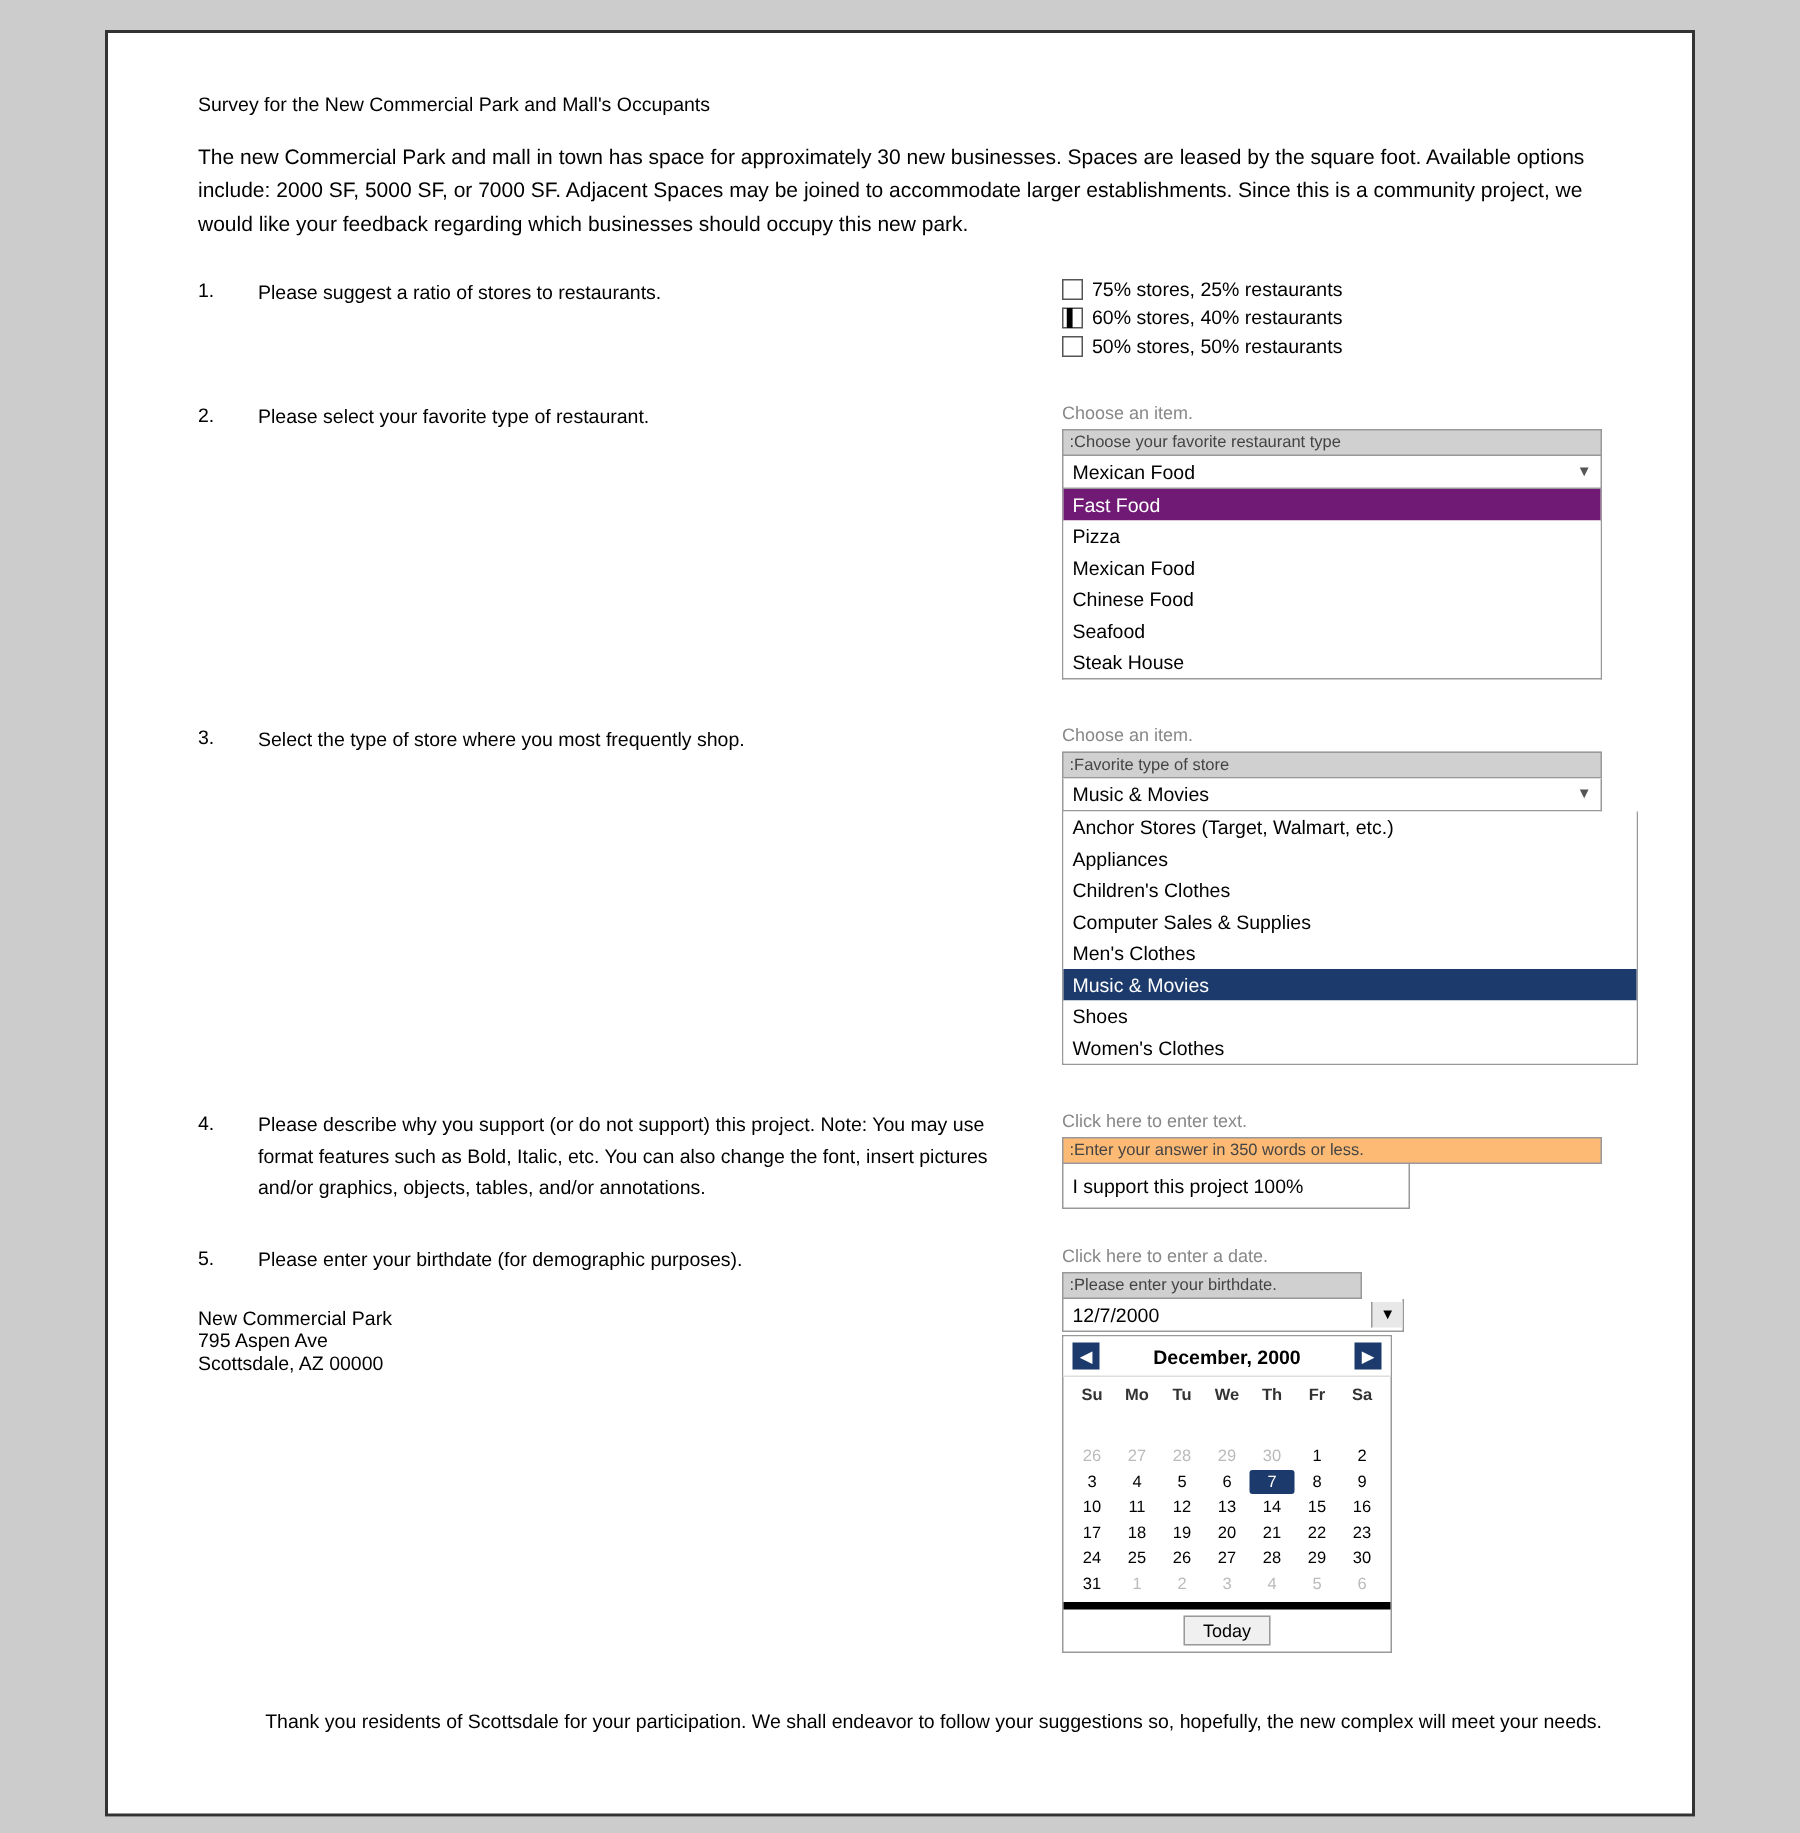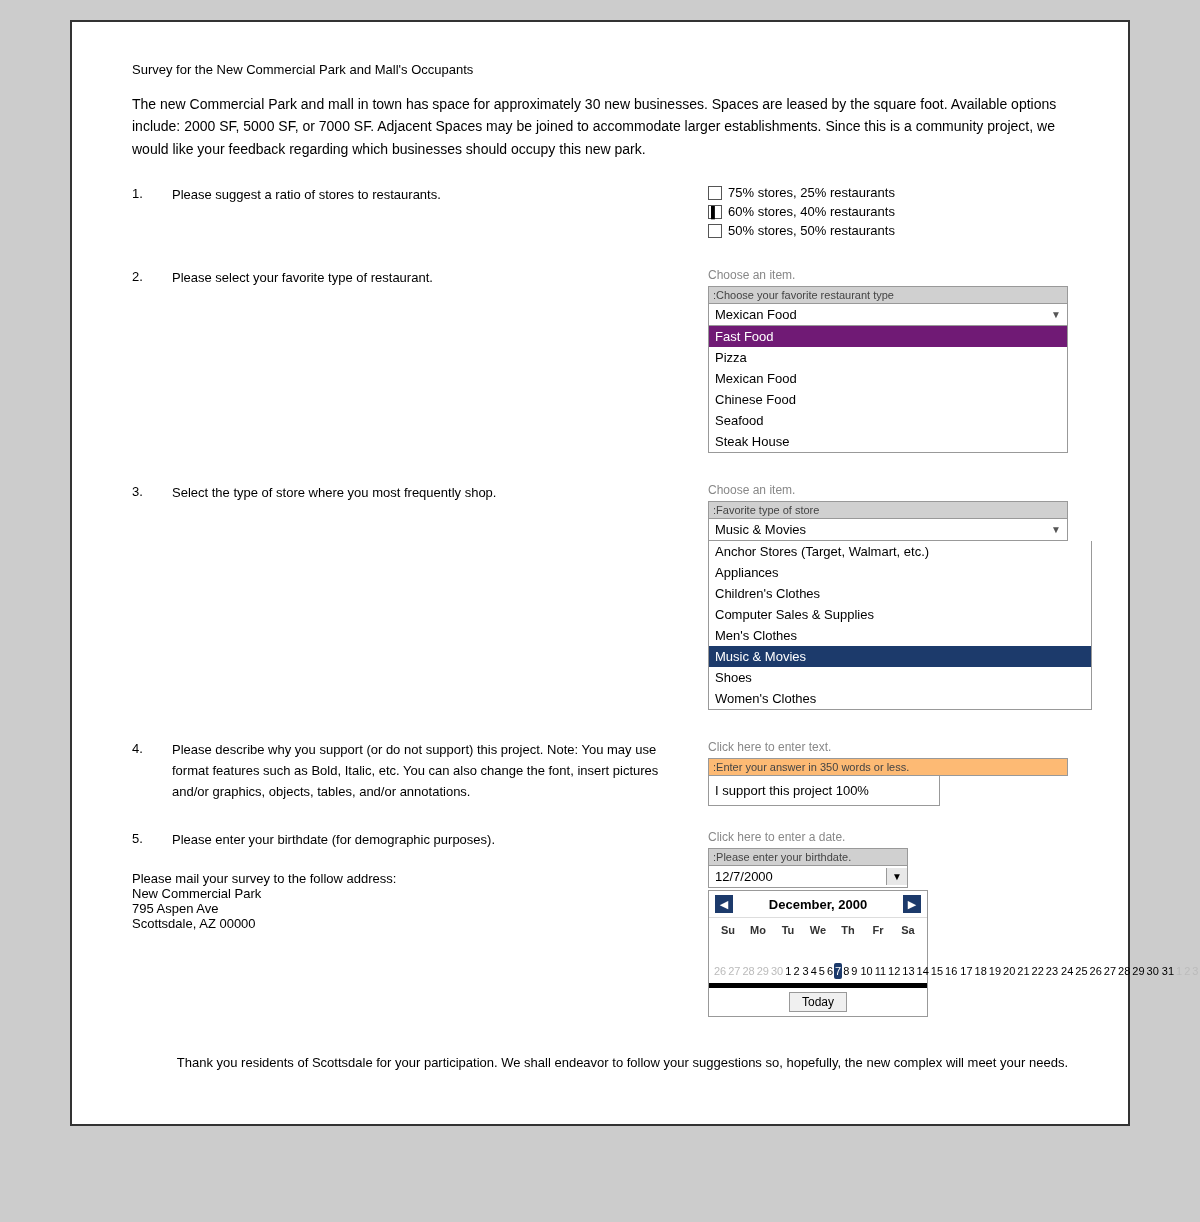--- a/index.html
+++ b/index.html
@@ -164,21 +164,21 @@
       font-size: 11px;
       padding: 2px 4px;
       color: #444;
       width: 200px;
     }
     .date-input-row {
       display: flex;
       align-items: center;
       border: 1px solid #999;
       border-top: none;
-      width: 200px;
+      width: 228px;
     }
     .date-input-val {
       flex: 1;
       padding: 3px 6px;
       font-size: 13px;
     }
     .date-dropdown-btn {
       border-left: 1px solid #999;
       padding: 3px 5px;
       font-size: 10px;
@@ -223,21 +223,21 @@
       grid-template-columns: repeat(7, 1fr);
       text-align: center;
       font-size: 11px;
       font-weight: bold;
       color: #333;
       margin-bottom: 2px;
     }
     .cal-days-header span { padding: 2px 0; }
     .cal-weeks {
       display: flex;
-      flex-direction: row;
+      flex-direction: column;
       gap: 1px;
       margin-top: 25px;
     }
     .cal-week {
       display: grid;
       grid-template-columns: repeat(7, 1fr);
       text-align: center;
     }
     .cal-day {
       font-size: 11px;
@@ -379,21 +379,20 @@
     </div>
   </div>
 
   <div class="mail-row">
     <div class="mail-left">
       <div style="display:flex; margin-bottom:20px;">
         <div class="q-number">5.</div>
         <div class="q-text">Please enter your birthdate (for demographic purposes).</div>
       </div>
       <div class="address-section">
-        <div>Please mail your survey to the follow address:</div>
         <div>New Commercial Park</div>
         <div>795 Aspen Ave</div>
         <div>Scottsdale, AZ 00000</div>
       </div>
     </div>
     <div class="mail-right">
 
       <div class="date-click-label">Click here to enter a date.</div>
       <div class="date-header">:Please enter your birthdate.</div>
       <div class="date-input-row">

